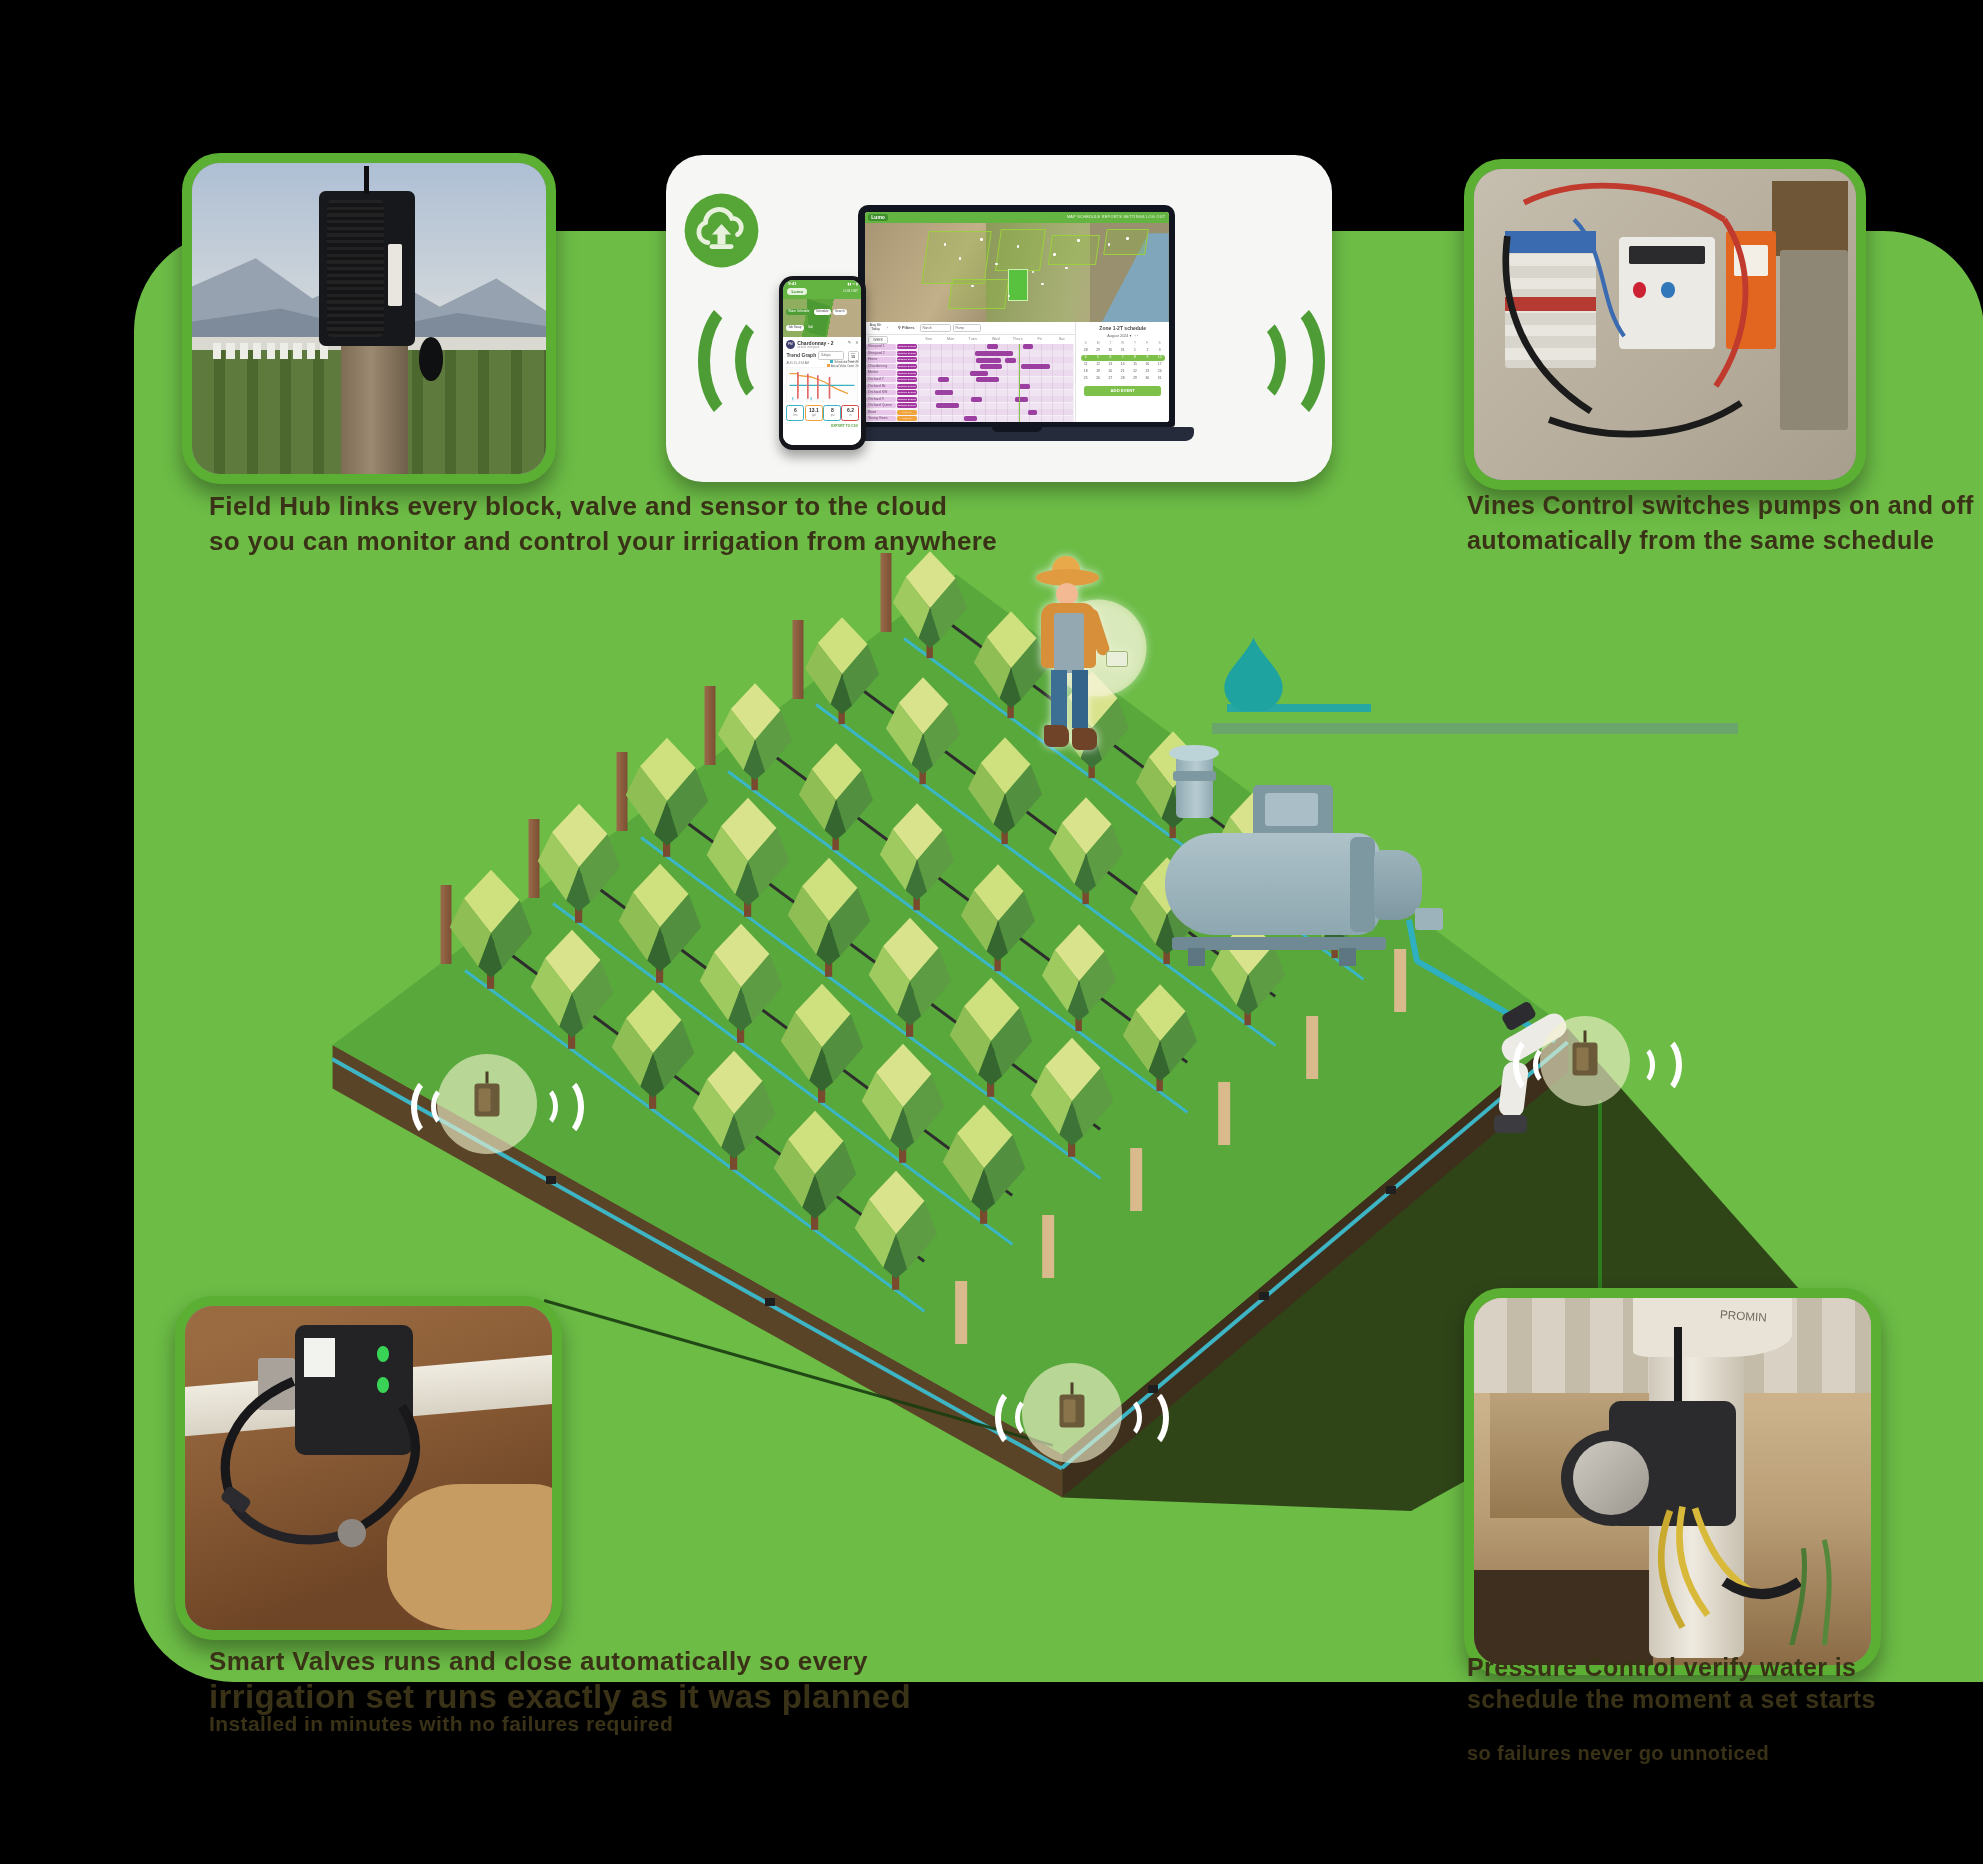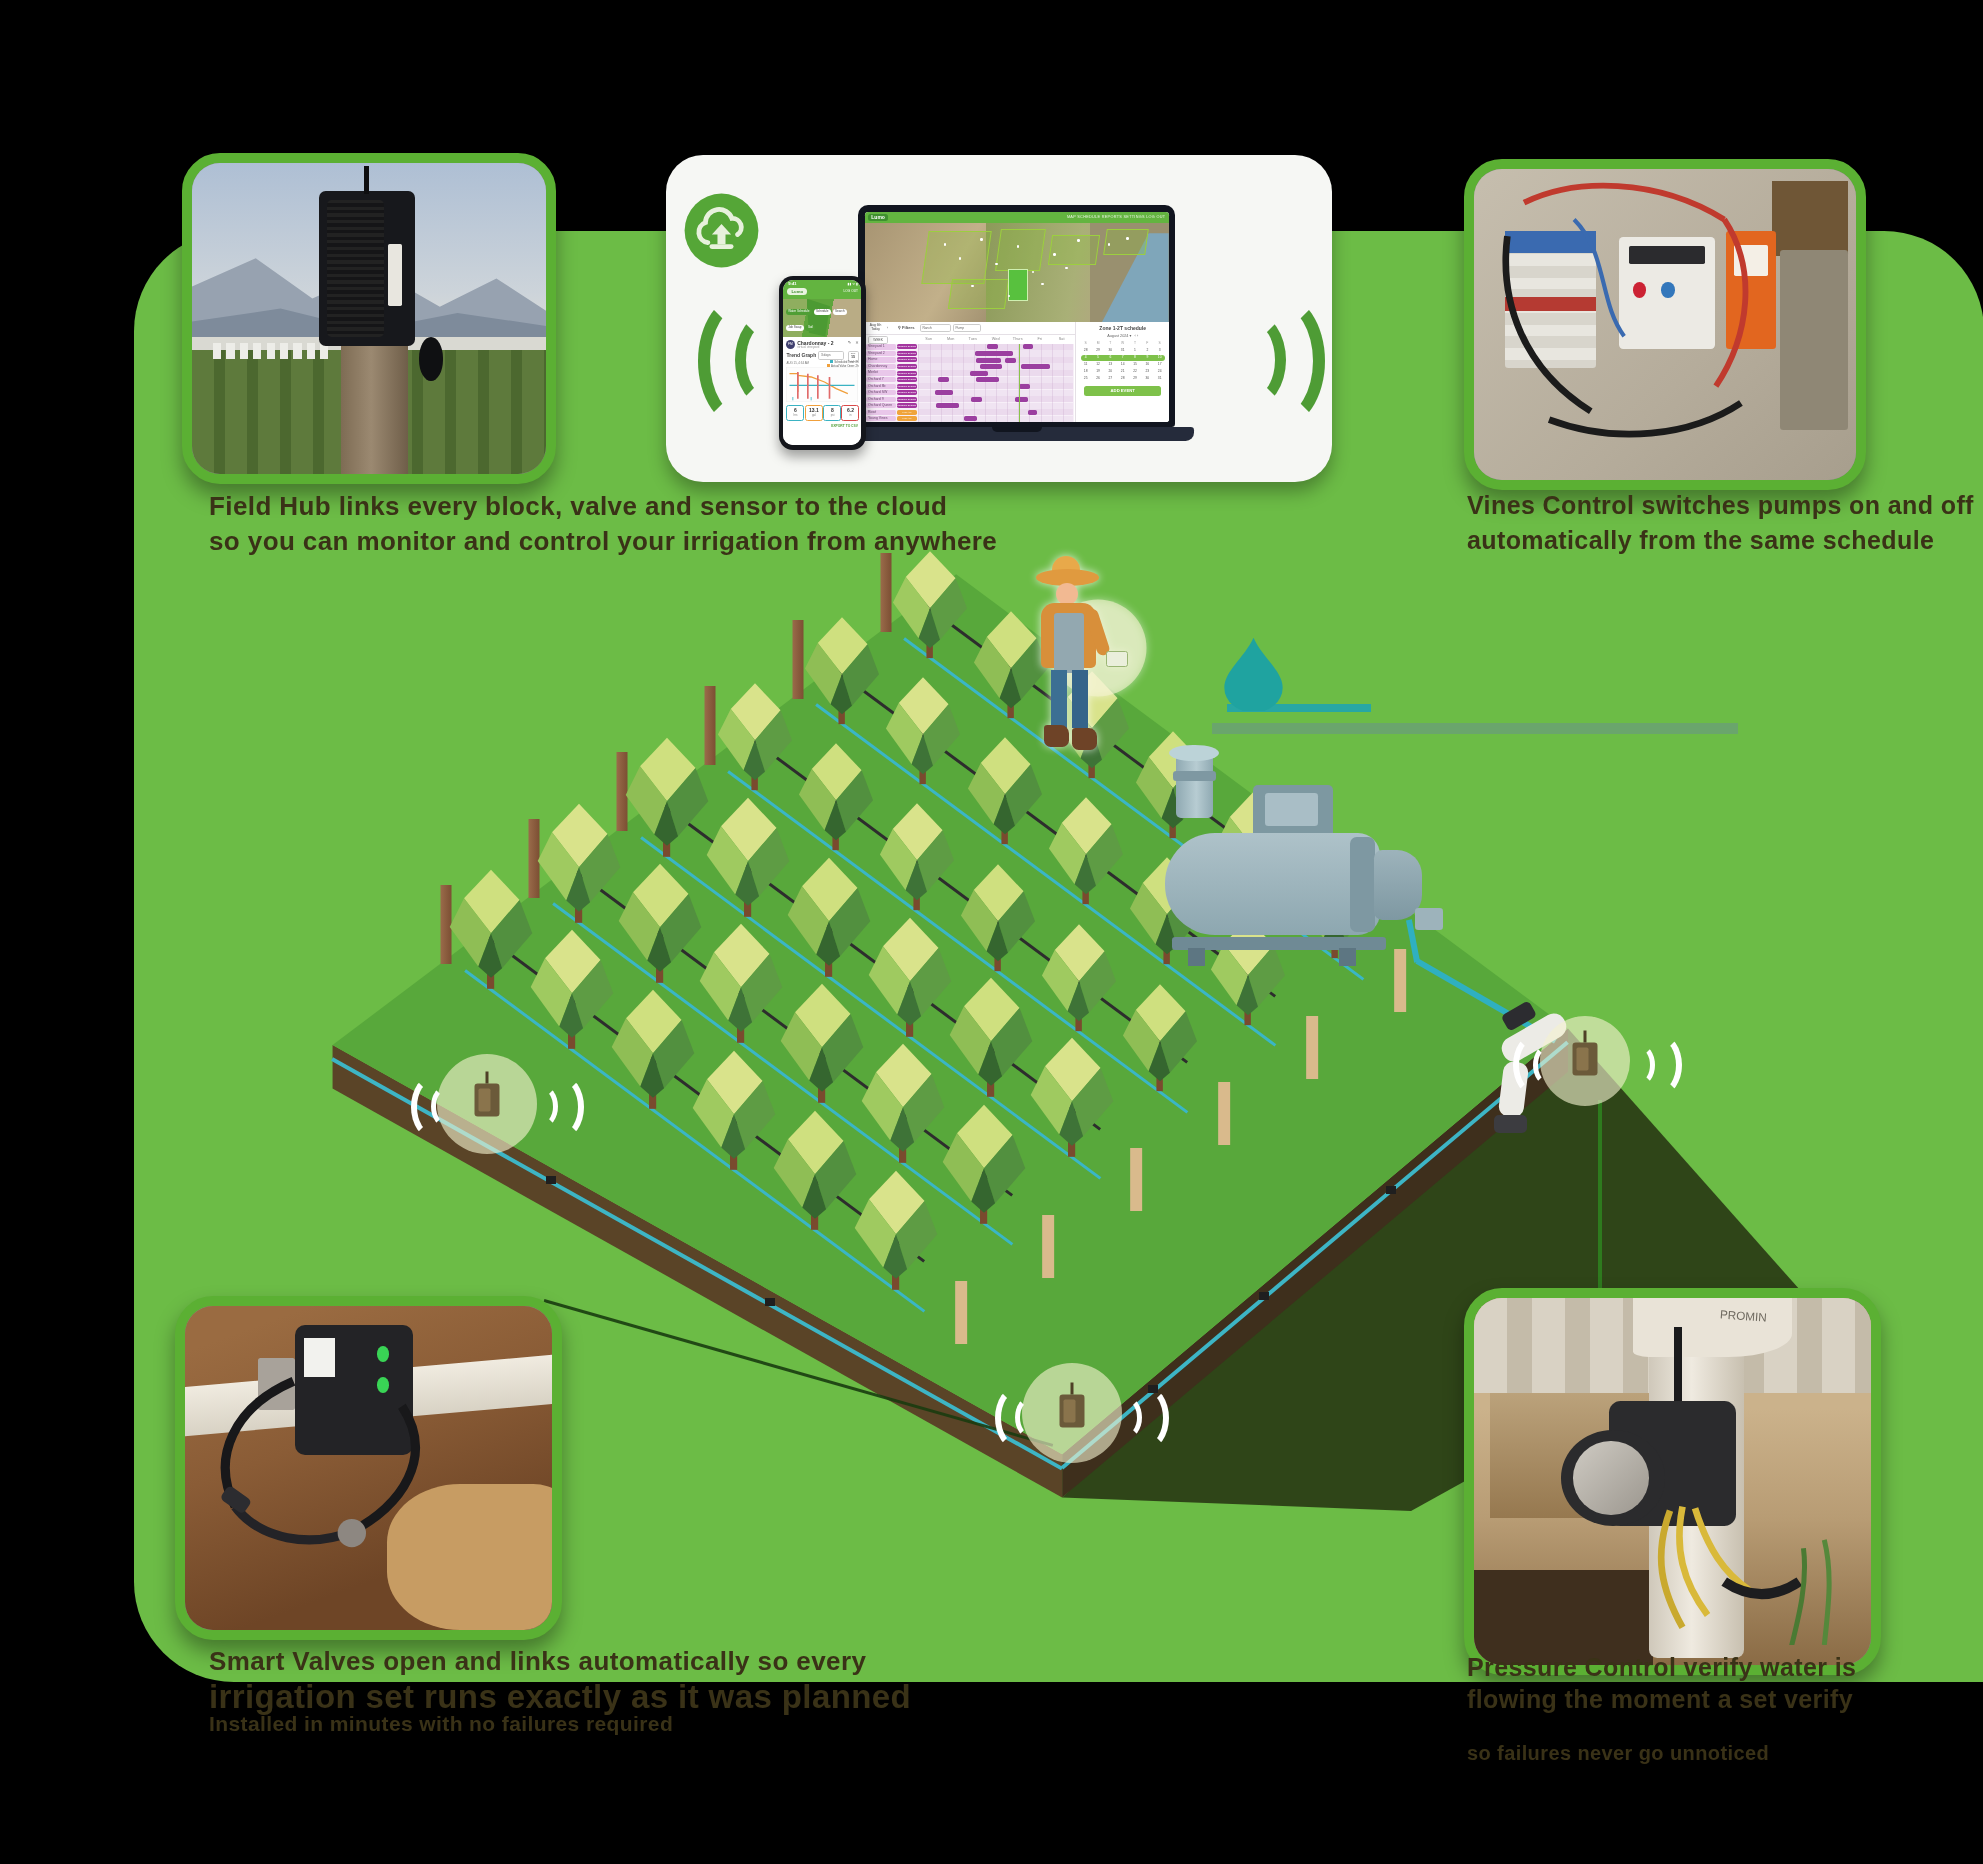--- a/index.html
+++ b/index.html
@@ -486,25 +486,25 @@
           </div>
         <div class="abs" style="right:3.3px;top:87px;font-size:3.3px;color:#4F9E35;font-weight:bold;">EXPORT TO CSV</div>
       </div>
     </div>
   </div>
 
   <div class="abs caption nw" style="left:209px;top:526px;font-size:26px;">so you can monitor and control your irrigation from anywhere</div>
   <div class="abs caption nw" style="left:209px;top:491px;font-size:26px;">Field Hub links every block, valve and sensor to the cloud</div>
   <div class="abs caption nw" style="left:1467px;top:491px;font-size:25px;">Vines Control switches pumps on and off</div>
   <div class="abs caption nw" style="left:1467px;top:526px;font-size:25px;">automatically from the same schedule</div>
-  <div class="abs caption nw" style="left:209px;top:1646px;font-size:26px;">Smart Valves open and links automatically so every</div>
+  <div class="abs caption nw" style="left:209px;top:1646px;font-size:26px;">Smart Valves runs and close automatically so every</div>
   <div class="abs caption nw" style="left:209px;top:1678px;font-size:33px;">irrigation set runs exactly as it was planned</div>
   <div class="abs caption nw" style="left:209px;top:1712px;font-size:21px;">Installed in minutes with no failures required</div>
   <div class="abs caption nw" style="left:1467px;top:1653px;font-size:25px;">Pressure Control verify water is</div>
-  <div class="abs caption nw" style="left:1467px;top:1685px;font-size:25px;">flowing the moment a set verify</div>
+  <div class="abs caption nw" style="left:1467px;top:1685px;font-size:25px;">schedule the moment a set starts</div>
   <div class="abs caption nw" style="left:1467px;top:1742px;font-size:20px;">so failures never go unnoticed</div>
 
   <div class="abs" id="orchard" style="left:0;top:0;width:1984px;height:1864px;z-index:3;pointer-events:none;">
       <div style="position:absolute;left:904px;top:588px;width:572px;height:2.5px;background:#2D2D2D;transform-origin:0 50%;transform:rotate(36.581161499184645deg);z-index:4;"></div>
       <div style="position:absolute;left:904px;top:637px;width:572px;height:3.3px;background:#3AB6C6;transform-origin:0 50%;transform:rotate(36.581161499184645deg);z-index:4;"></div>
       <div style="position:absolute;left:886px;top:632px;width:11px;height:79px;background:linear-gradient(90deg,#9A6B4A,#7C4F33);z-index:752;" class="post"></div>
       <div style="position:absolute;left:1400px;top:1012px;width:11.7px;height:63px;background:#D9BA8C;z-index:1209;" class="post"></div>
       <div class="tree" style="left: 930px; top: 661px; width: 87px; height: 114px; z-index: 791;"><svg viewBox="0 0 120 160" width="87" height="114">
         <rect x="55" y="118" width="9" height="38" fill="#7A4A2E"></rect>
         <polygon points="60,6 96,44 60,86 26,42" fill="#D9E38B"></polygon>

